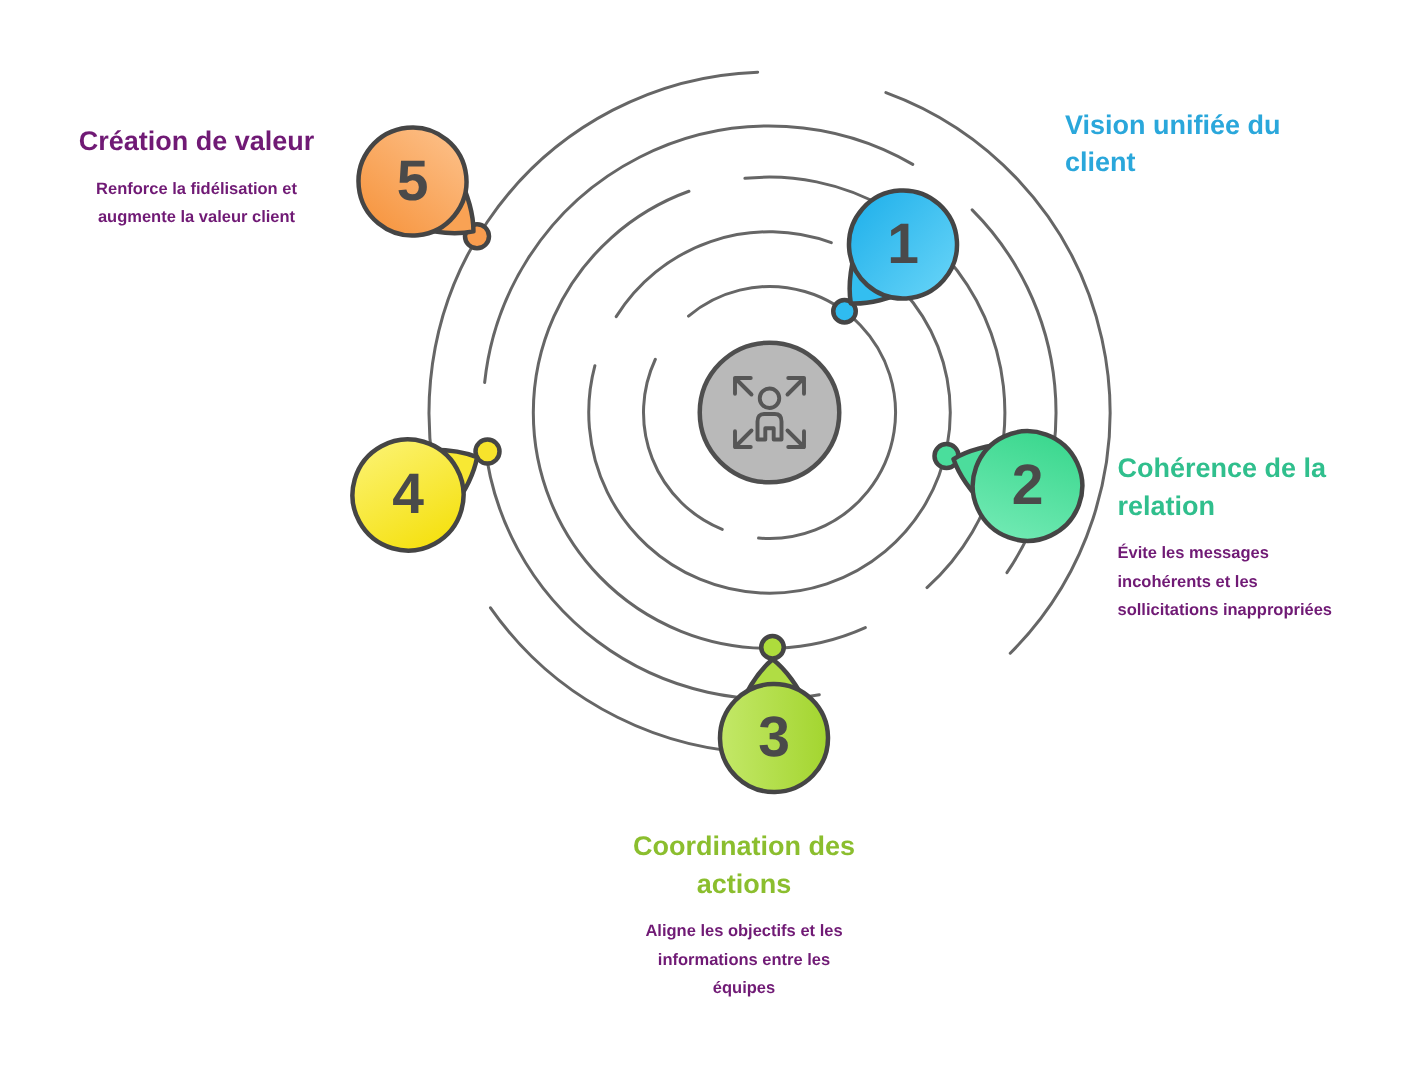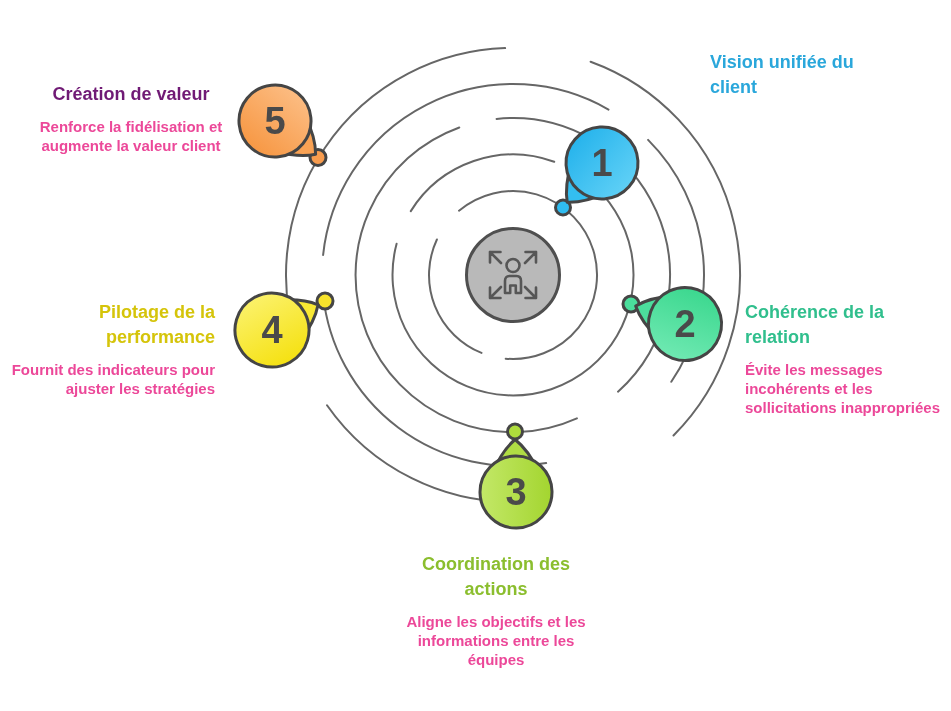--- a/index.html
+++ b/index.html
@@ -9,21 +9,21 @@
   }
   .stage svg{position:absolute;left:0;top:0;}
   .orbit{fill:none;stroke:#666;stroke-width:2;stroke-linecap:round;}
   .bubble-border{stroke:#454545;stroke-width:3;}
   .num{
     position:absolute;width:80px;height:52px;line-height:52px;text-align:center;
     font-size:38px;font-weight:bold;color:#4a4a4a;
   }
   .label{position:absolute;}
   .label .title{font-size:18px;font-weight:bold;line-height:25px;margin:0 0 10px 0;white-space:pre-line;}
-  .label .desc{font-size:15px;font-weight:bold;line-height:19px;margin:0;color:#ec4899;white-space:pre-line;}
+  .label .desc{font-size:11px;font-weight:bold;line-height:19px;margin:0;color:#701a75;white-space:pre-line;}
   .al{text-align:left;}.ar{text-align:right;}.ac{text-align:center;}
   .c1{color:#2AA7DB;}.c2{color:#30BF8D;}.c3{color:#8BBE2E;}.c4{color:#D5C40A;}.c5{color:#701a75;}
 </style>
 </head>
 <body>
 
 <div class="stage">
 
   <svg width="951" height="711" viewBox="0 0 951 711">
     <defs>
@@ -111,47 +111,41 @@
       <circle class="bubble-border" r="36" fill="url(#g5)"></circle>
     </g>
   </svg>
 
   <div class="num" style="left:562px;top:137px;">1</div>
   <div class="num" style="left:645px;top:298px;">2</div>
   <div class="num" style="left:476px;top:466px;">3</div>
   <div class="num" style="left:232px;top:304px;">4</div>
   <div class="num" style="left:235px;top:95px;">5</div>
 
-  <div class="label al" style="left:710px;top:50px;width:200px;">
+  <div class="label al" style="left:710px;top:71px;width:200px;">
     <div class="title c1">Vision unifiée du
 client</div>
   </div>
 
   <div class="label al" style="left:745px;top:300px;width:210px;">
     <div class="title c2">Cohérence de la
 relation</div>
     <div class="desc">Évite les messages
 incohérents et les
 sollicitations inappropriées</div>
   </div>
 
   <div class="label ac" style="left:376px;top:552px;width:240px;">
     <div class="title c3">Coordination des
 actions</div>
     <div class="desc">Aligne les objectifs et les
 informations entre les
 équipes</div>
   </div>
 
-  <div class="label ar" style="left:5px;top:300px;width:210px;">
-    <div class="title c4">Pilotage de la
-performance</div>
-    <div class="desc">Fournit des indicateurs pour
-ajuster les stratégies</div>
-  </div>
 
   <div class="label ac" style="left:25px;top:82px;width:212px;">
     <div class="title c5">Création de valeur</div>
     <div class="desc">Renforce la fidélisation et
 augmente la valeur client</div>
   </div>
 
 </div>
 
 </body></html>

